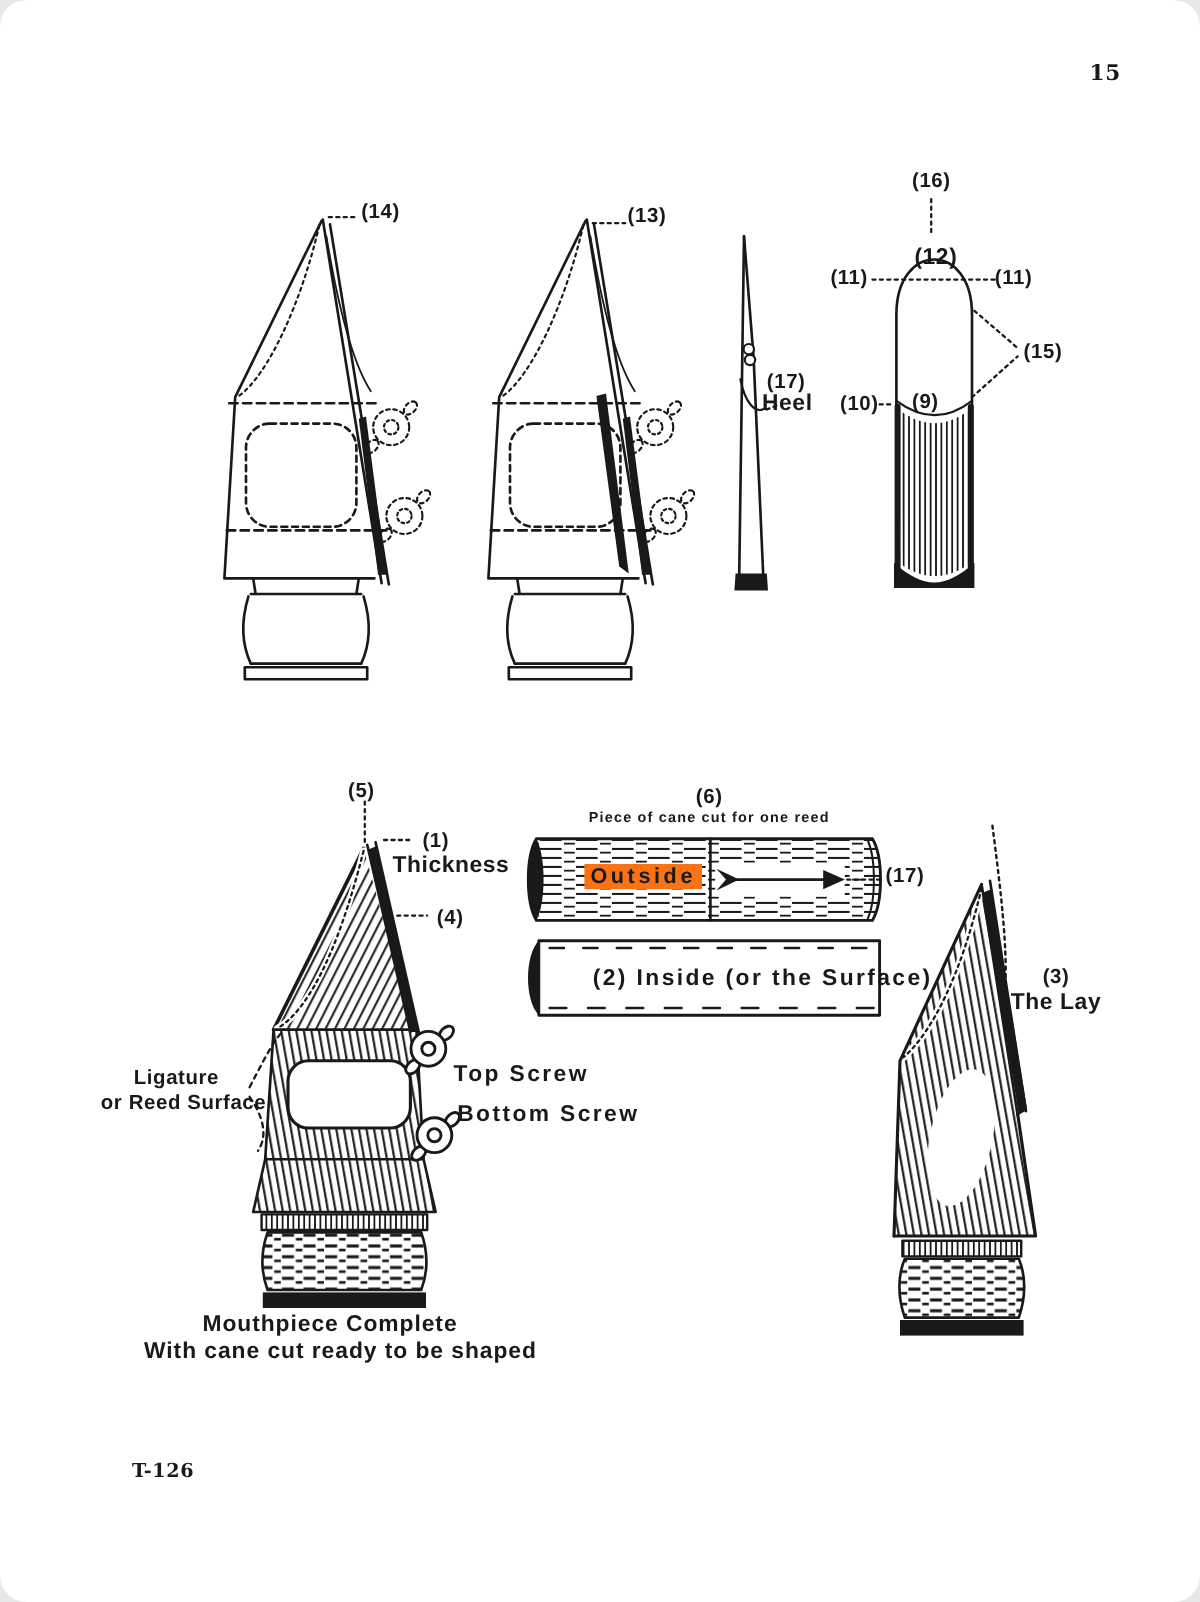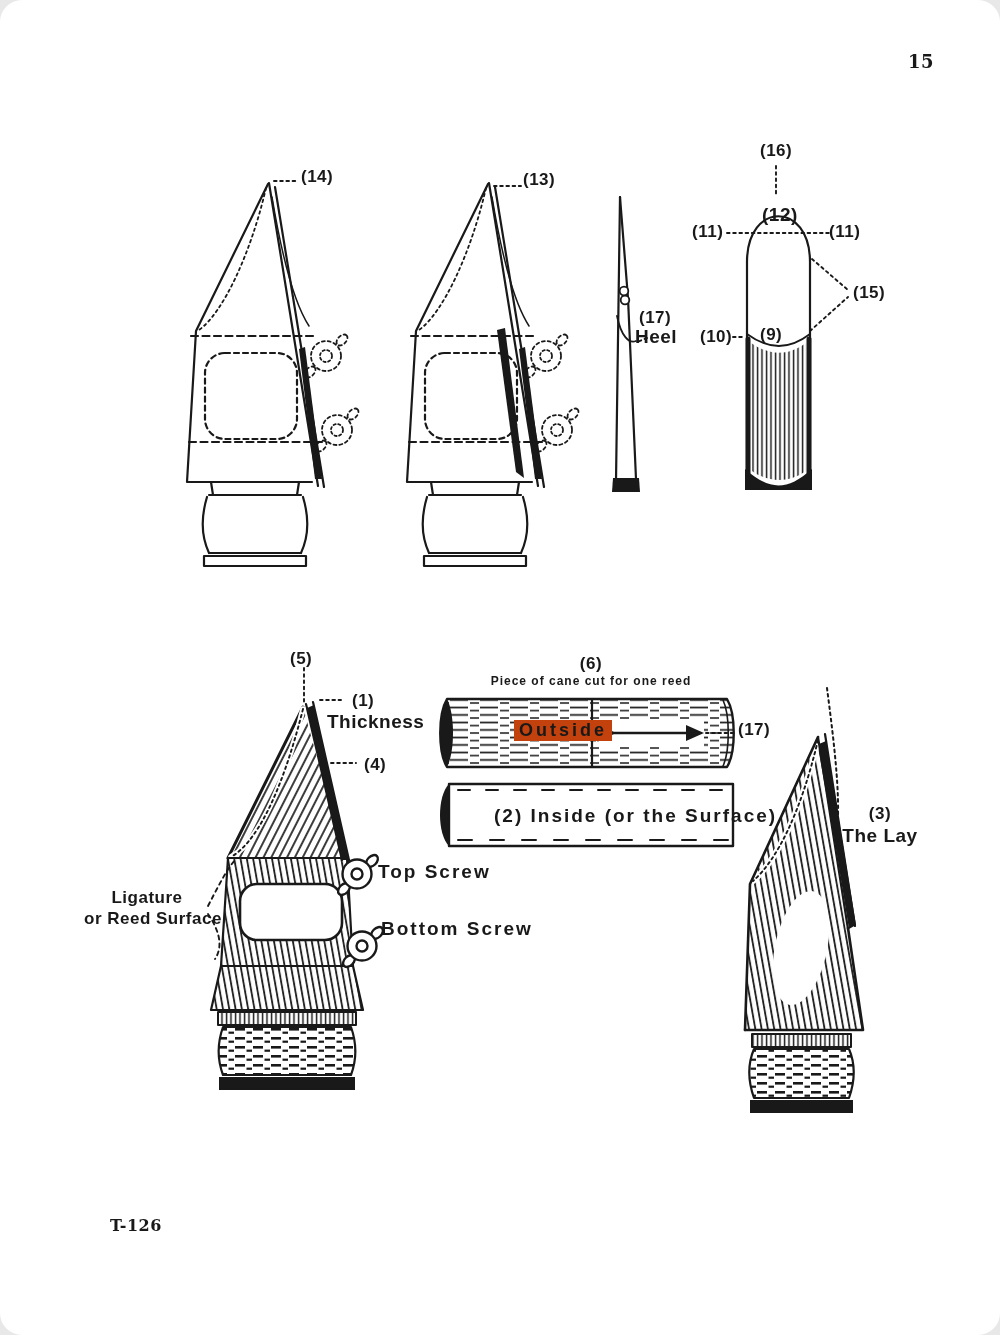--- a/index.html
+++ b/index.html
@@ -10,21 +10,21 @@
   }
   .art { position:absolute; left:0; top:0; }
   .lbl {
     position:absolute; font-weight:700; white-space:nowrap;
     font-size:17px; letter-spacing:0.5px; line-height:1.05; color:#191919;
   }
   .big { font-size:19px; }
   .blk { text-align:center; }
   .blk > div { white-space:nowrap; }
   .serif { font-family:"DejaVu Serif", serif; letter-spacing:0.5px; }
-  .whitebg { background:#c2410c; padding:1px 5px;margin-left:27px; }
+  .whitebg { background:#f97316; padding:1px 5px; }
   .ls2 { letter-spacing:2px; }
 </style>
 </head>
 <body>
 
 <div class="page">
 
   <svg class="art" width="1000" height="1335" viewBox="0 0 1000 1335">
     <defs>
       <pattern id="pHatchA" patternUnits="userSpaceOnUse" width="7" height="7" patternTransform="rotate(27)">
@@ -213,19 +213,23 @@
 
   <div class="lbl blk" style="left:838px; top:805px; width:84px;">
     <div>(3)</div>
     <div class="big" style="margin-top:3px;">The Lay</div>
   </div>
 
   <div class="lbl blk" style="left:84px; top:887px; width:126px; line-height:21px;">
     <div>Ligature</div>
     <div>or Reed Surface</div>
   </div>
-  <div class="lbl big ls2" style="left:378px; top:862px;">Top Screw</div>
+  <div class="lbl big ls2" style="left:378px; top:886px;">Top Screw</div>
   <div class="lbl big ls2" style="left:381px; top:919px;">Bottom Screw</div>
 
+  <div class="lbl blk big" style="left:120px; top:1092px; width:310px; line-height:23px; letter-spacing:0.8px;">
+    <div>Mouthpiece Complete</div>
+    <div>With cane cut ready to be shaped</div>
+  </div>
 
   <div class="lbl serif" style="left:110px; top:1218px; font-size:16px;">T-126</div>
 
 </div>
 
 </body></html>

